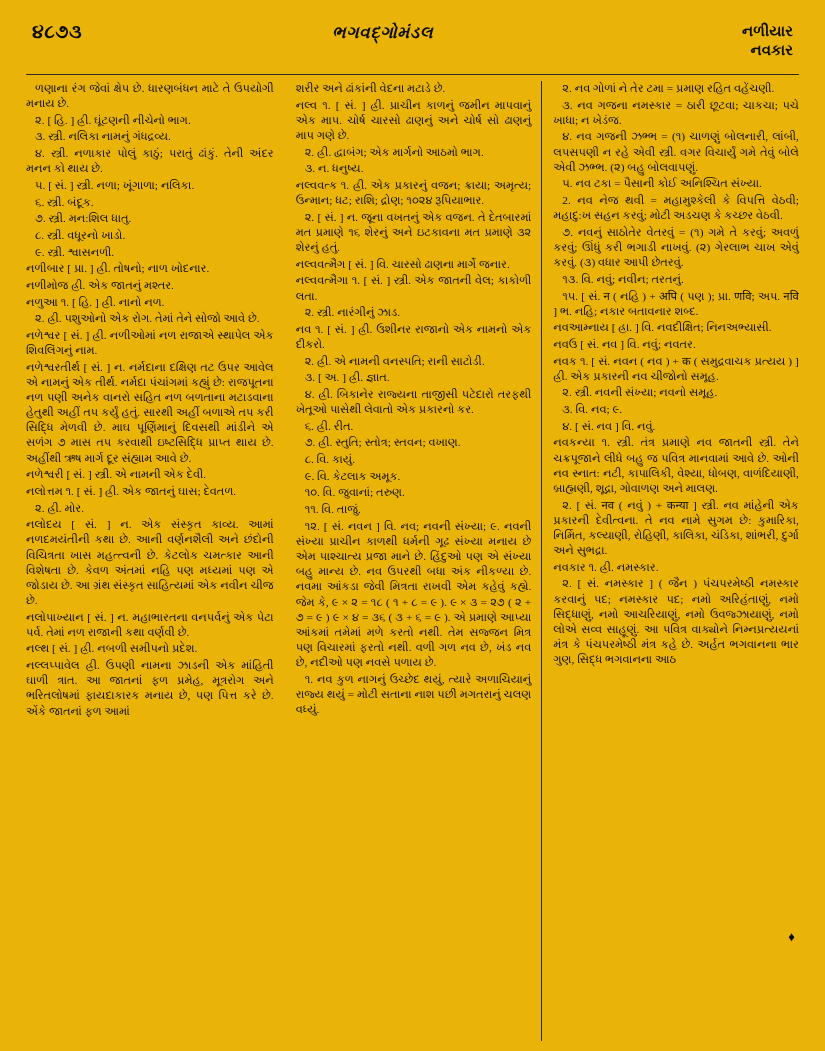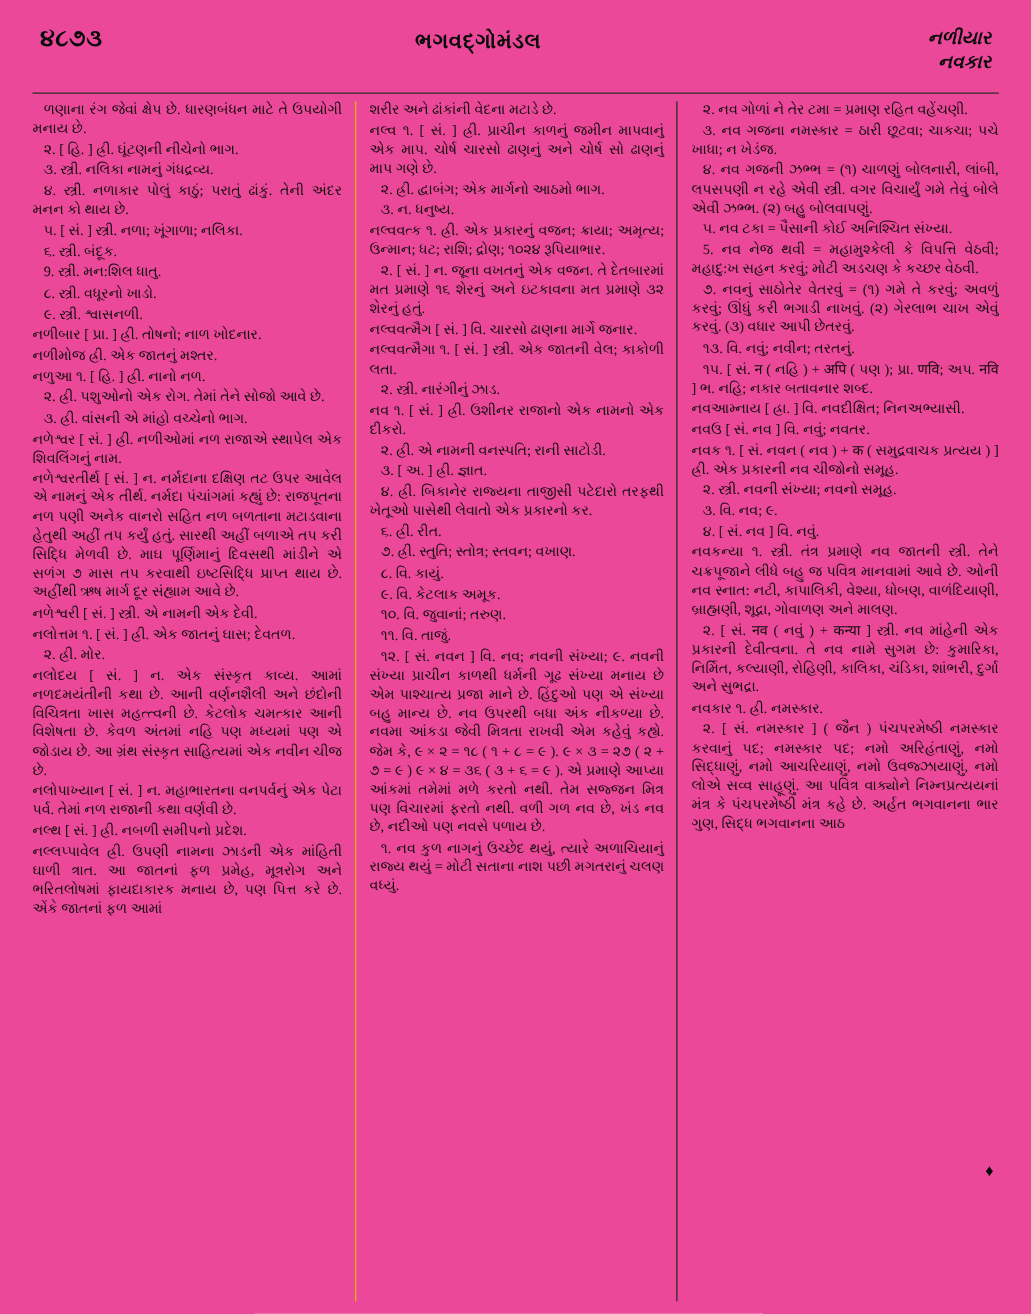--- a/index.html
+++ b/index.html
@@ -14,21 +14,21 @@
     color: #0b0b0b;
     position: relative;
     overflow: hidden;
   }
   .page {
     width: 825px;
     height: 1051px;
     box-sizing: border-box;
     padding: 22px 26px 14px 26px;
     position: relative;
-    background: #ec4899;
+    background: #eab308;
   }
   
   .header {
     display: flex;
     align-items: flex-start;
     justify-content: space-between;
     height: 48px;
     padding: 0 6px;
     margin-bottom: 4px;
   }
@@ -38,28 +38,28 @@
     letter-spacing: 0.5px;
     line-height: 1.1;
   }
   .running-title {
     font-size: 17px;
     font-weight: bold;
     text-align: center;
     flex: 1;
     padding-top: 1px;
     letter-spacing: 0.5px;
+    font-style: italic;
   }
   .header-right {
     text-align: right;
     font-size: 15px;
     font-weight: bold;
     line-height: 1.25;
     min-width: 110px;
-    font-style: italic;
   }
   .header-right div { white-space: nowrap; }
 
   
   .columns {
     display: flex;
     height: 960px;
     border-top: 1px solid #2b2b2b;
     padding-top: 6px;
   }
@@ -115,28 +115,27 @@
 
   <div class="columns">
 
     <div class="col c1">
       <p class="entry">ળણાના રંગ જેવાં ક્ષેપ છે. ધારણબંધન માટે તે ઉપયોગી મનાય છે.</p>
       <p class="entry">૨. [ હિ. ] હ્રી. ઘૂંટણની નીચેનો ભાગ.</p>
       <p class="entry">૩. સ્ત્રી. નલિકા નામનું ગંધદ્રવ્ય.</p>
       <p class="entry">૪. સ્ત્રી. નળાકાર પોલું કાઠું; પરાતું ઢાંકું. તેની અંદર મનન કો થાય છે.</p>
       <p class="entry">૫. [ સં. ] સ્ત્રી. નળા; ખૂંગાળા; નલિકા.</p>
       <p class="entry">૬. સ્ત્રી. બંદૂક.</p>
-      <p class="entry">9. સ્ત્રી. મન:શિલ ધાતુ.</p>
+      <p class="entry">૭. સ્ત્રી. મન:શિલ ધાતુ.</p>
       <p class="entry">૮. સ્ત્રી. વધૂરનો ખાડો.</p>
       <p class="entry">૯. સ્ત્રી. શ્વાસનળી.</p>
       <p class="entry hang">નળીબાર [ પ્રા. ] હ્રી. તોષનો; નાળ ખોદનાર.</p>
       <p class="entry hang">નળીમોજ હ્રી. એક જાતનું મશ્તર.</p>
       <p class="entry hang">નળુઆ ૧. [ હિ. ] હ્રી. નાનો નળ.</p>
       <p class="entry">૨. હ્રી. પશુઓનો એક રોગ. તેમાં તેને સોજો આવે છે.</p>
-      <p class="entry">૩. હ્રી. વાંસની એ માંહો વચ્ચેનો ભાગ.</p>
       <p class="entry hang">નળેશ્વર [ સં. ] હ્રી. નળીઓમાં નળ રાજાએ સ્થાપેલ એક શિવલિંગનું નામ.</p>
       <p class="entry hang">નળેશ્વરતીર્થ [ સં. ] ન. નર્મદાના દક્ષિણ તટ ઉપર આવેલ એ નામનું એક તીર્થ. નર્મદા પંચાંગમાં કહ્યું છે: રાજપૂતના નળ પણી અનેક વાનરો સહિત નળ બળતાના મટાડવાના હેતુથી અહીં તપ કર્યું હતું. સારથી અહીં બળાએ તપ કરી સિદ્ધિ મેળવી છે. માઘ પૂર્ણિમાનું દિવસથી માંડીને એ સળંગ ૭ માસ તપ કરવાથી ઇષ્ટસિદ્ધિ પ્રાપ્ત થાય છે. અહીંથી ઋષ માર્ગ દૂર સંહ્યામ આવે છે.</p>
       <p class="entry hang">નળેશ્વરી [ સં. ] સ્ત્રી. એ નામની એક દેવી.</p>
       <p class="entry hang">નલોત્તમ ૧. [ સં. ] હ્રી. એક જાતનું ઘાસ; દેવતળ.</p>
       <p class="entry">૨. હ્રી. મોર.</p>
       <p class="entry hang">નલોદય [ સં. ] ન. એક સંસ્કૃત કાવ્ય. આમાં નળદમયંતીની કથા છે. આની વર્ણનશૈલી અને છંદોની વિચિત્રતા ખાસ મહત્ત્વની છે. કેટલોક ચમત્કાર આની વિશેષતા છે. કેવળ અંતમાં નહિ પણ મધ્યમાં પણ એ જોડાય છે. આ ગ્રંથ સંસ્કૃત સાહિત્યમાં એક નવીન ચીજ છે.</p>
       <p class="entry hang">નલોપાખ્યાન [ સં. ] ન. મહાભારતના વનપર્વનું એક પેટા પર્વ. તેમાં નળ રાજાની કથા વર્ણવી છે.</p>
       <p class="entry hang">નલ્થ [ સં. ] હ્રી. નબળી સમીપનો પ્રદેશ.</p>
       <p class="entry hang">નલ્લપ્પાવેલ હ્રી. ઉપણી નામના ઝાડની એક માંહિતી ઘાળી ત્રાત. આ જાતનાં ફળ પ્રમેહ, મૂત્રરોગ અને ભરિતલોષમાં ફાયદાકારક મનાય છે, પણ પિત્ત કરે છે. એંકે જાતનાં ફળ આમાં</p>
     </div>
@@ -163,21 +162,21 @@
       <p class="entry">૧૧. વિ. તાજું.</p>
       <p class="entry">૧૨. [ સં. નવન ] વિ. નવ; નવની સંખ્યા; ૯. નવની સંખ્યા પ્રાચીન કાળથી ધર્મની ગૂઢ સંખ્યા મનાય છે એમ પાશ્ચાત્ય પ્રજા માને છે. હિંદુઓ પણ એ સંખ્યા બહુ માન્ય છે. નવ ઉપરથી બધા અંક નીકળ્યા છે. નવમા આંકડા જેવી મિત્રતા રાખવી એમ કહેવું કહ્યે. જેમ કે, ૯ × ૨ = ૧૮ ( ૧ + ૮ = ૯ ). ૯ × ૩ = ૨૭ ( ૨ + ૭ = ૯ ) ૯ × ૪ = ૩૬ ( ૩ + ૬ = ૯ ). એ પ્રમાણે આપ્યા આંકમાં તમેમાં મળે કરતો નથી. તેમ સજ્જન મિત્ર પણ વિચારમાં ફરતો નથી. વળી ગળ નવ છે, ખંડ નવ છે, નદીઓ પણ નવસે પળાય છે.</p>
       <p class="entry">૧. નવ કુળ નાગનું ઉચ્છેદ થયું, ત્યારે અળાચિયાનું રાજ્ય થયું = મોટી સતાના નાશ પછી મગતરાનું ચલણ વધ્યું.</p>
     </div>
 
     <div class="col c3">
       <p class="entry">૨. નવ ગોળાં ને તેર ટમા = પ્રમાણ રહિત વહેંચણી.</p>
       <p class="entry">૩. નવ ગજના નમસ્કાર = ઠારી છૂટવા; ચાકચા; પચે ખાધા; ન ખેડંજ.</p>
       <p class="entry">૪. નવ ગજની ઝભ્ભ = (૧) ચાળણું બોલનારી, લાંબી, લપસપણી ન રહે એવી સ્ત્રી. વગર વિચાર્યું ગમે તેવું બોલે એવી ઝભ્ભ. (૨) બહુ બોલવાપણું.</p>
       <p class="entry">૫. નવ ટકા = પૈસાની કોઈ અનિશ્ચિત સંખ્યા.</p>
-      <p class="entry">5. નવ નેજ થવી = મહામુશ્કેલી કે વિપત્તિ વેઠવી; મહાદુ:ખ સહન કરવું; મોટી અડચણ કે કચ્છર વેઠવી.</p>
+      <p class="entry">2. નવ નેજ થવી = મહામુશ્કેલી કે વિપત્તિ વેઠવી; મહાદુ:ખ સહન કરવું; મોટી અડચણ કે કચ્છર વેઠવી.</p>
       <p class="entry">૭. નવનું સાઠોતેર વેતરવું = (૧) ગમે તે કરવું; અવળું કરવું; ઊંધું કરી ભગાડી નાખવું. (૨) ગેરલાભ ચાખ એવું કરવું. (૩) વધાર આપી છેતરવું.</p>
       <p class="entry">૧૩. વિ. નવું; નવીન; તરતનું.</p>
       <p class="entry">૧૫. [ સં. न ( નહિ ) + अपि ( પણ ); પ્રા. णवि; અપ. नवि ] ભ. નહિ; નકાર બતાવનાર શબ્દ.</p>
       <p class="entry hang">નવઆમ્નાય [ હ્રા. ] વિ. નવદીક્ષિત; નિનઅભ્યાસી.</p>
       <p class="entry hang">નવઉ [ સં. નવ ] વિ. નવું; નવતર.</p>
       <p class="entry hang">નવક ૧. [ સં. નવન ( નવ ) + क ( સમુદ્રવાચક પ્રત્યય ) ] હ્રી. એક પ્રકારની નવ ચીજોનો સમૂહ.</p>
       <p class="entry">૨. સ્ત્રી. નવની સંખ્યા; નવનો સમૂહ.</p>
       <p class="entry">૩. વિ. નવ; ૯.</p>
       <p class="entry">૪. [ સં. નવ ] વિ. નવું.</p>
       <p class="entry hang">નવકન્યા ૧. સ્ત્રી. તંત્ર પ્રમાણે નવ જાતની સ્ત્રી. તેને ચક્રપૂજાને લીધે બહુ જ પવિત્ર માનવામાં આવે છે. ઓની નવ સ્નાત: નટી, કાપાલિકી, વેશ્યા, ધોબણ, વાળંદિયાણી, બ્રાહ્મણી, શૂદ્રા, ગોવાળણ અને માલણ.</p>

